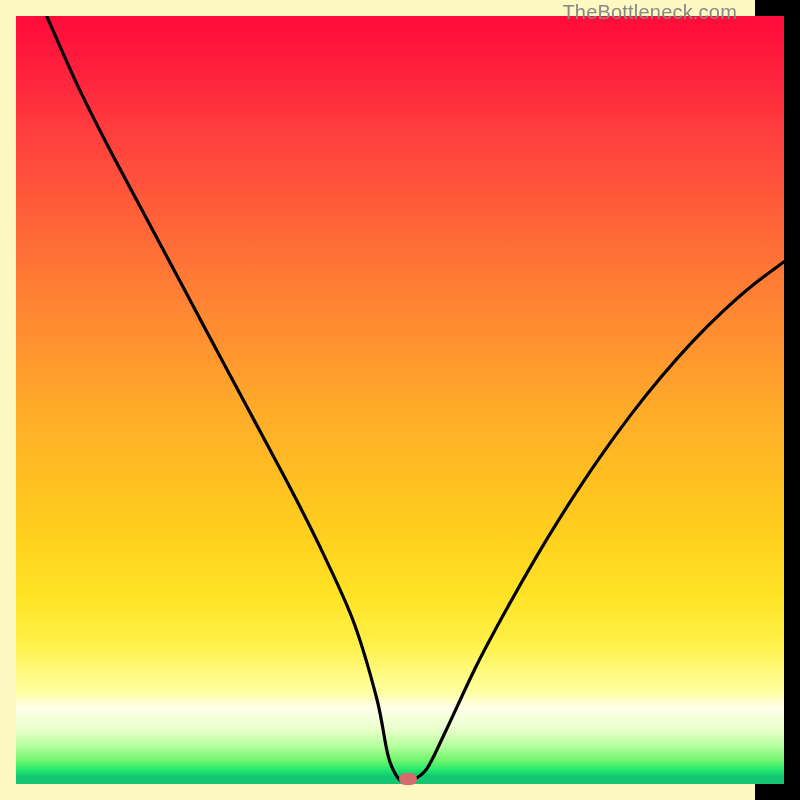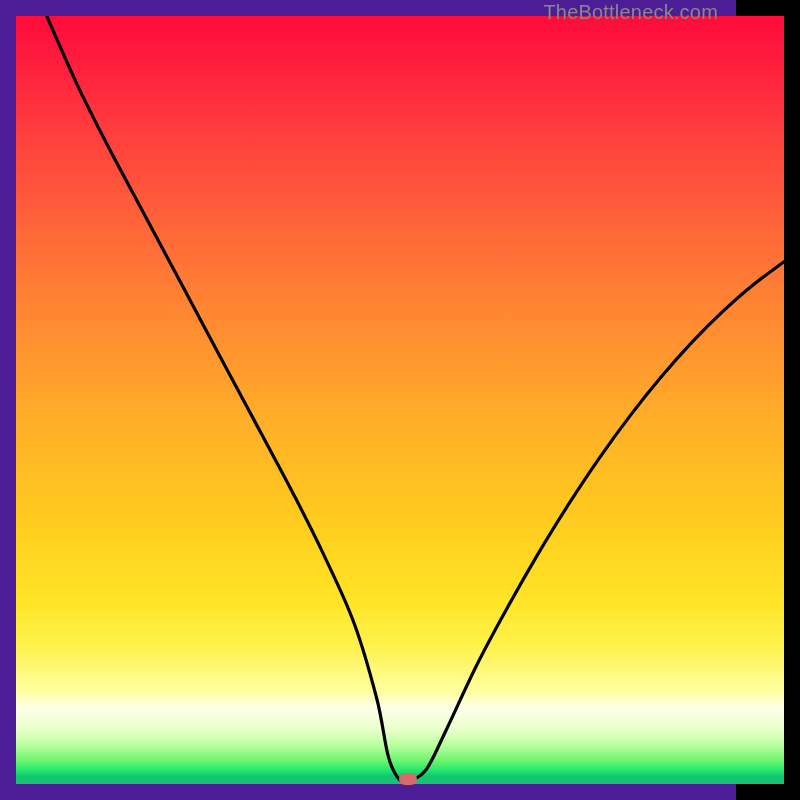--- a/index.html
+++ b/index.html
@@ -8,21 +8,22 @@
     width: 800px;
     height: 800px;
     background: #000;
     overflow: hidden;
     font-family: Arial, Helvetica, sans-serif;
   }
   .frame {
     position: relative;
     width: 736px;
     height: 800px;
-    background: #4c1d95;
+    background: #fef9c3;
+    padding-left: 19px;
   }
   .plot-area {
     position: absolute;
     left: 16px;
     top: 16px;
     width: 768px;
     height: 768px;
     
     background: linear-gradient(
       to bottom,

